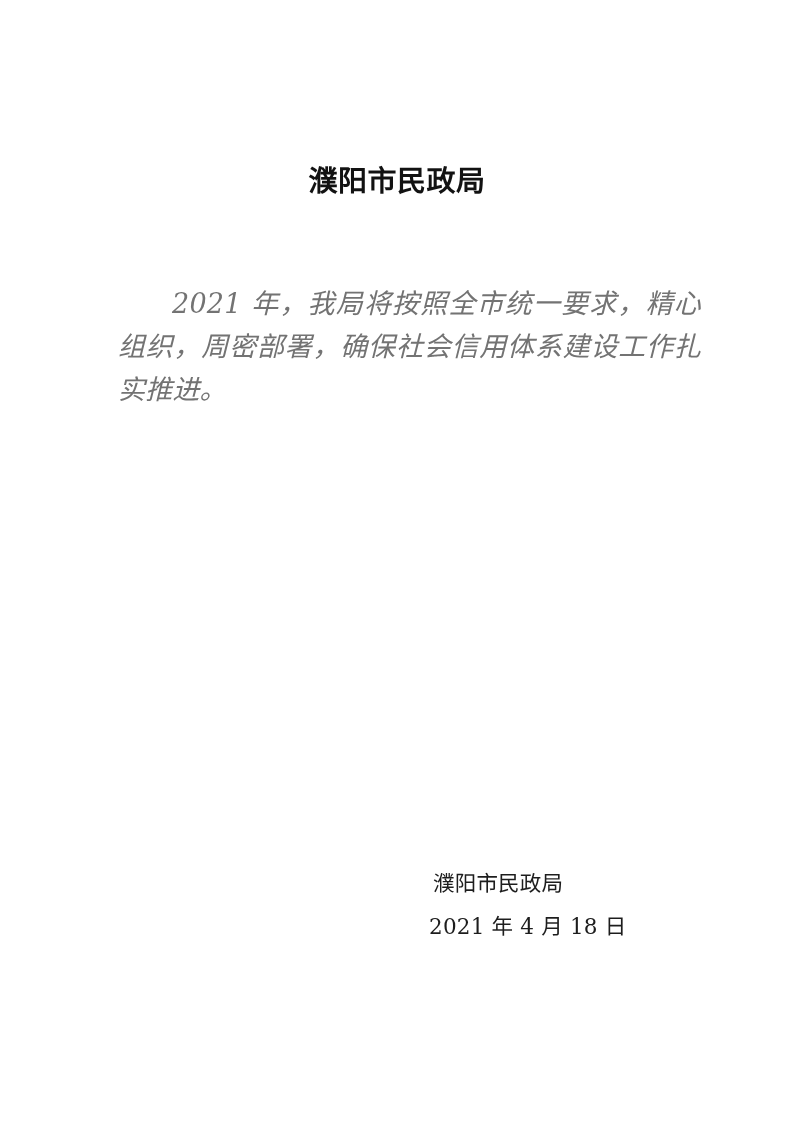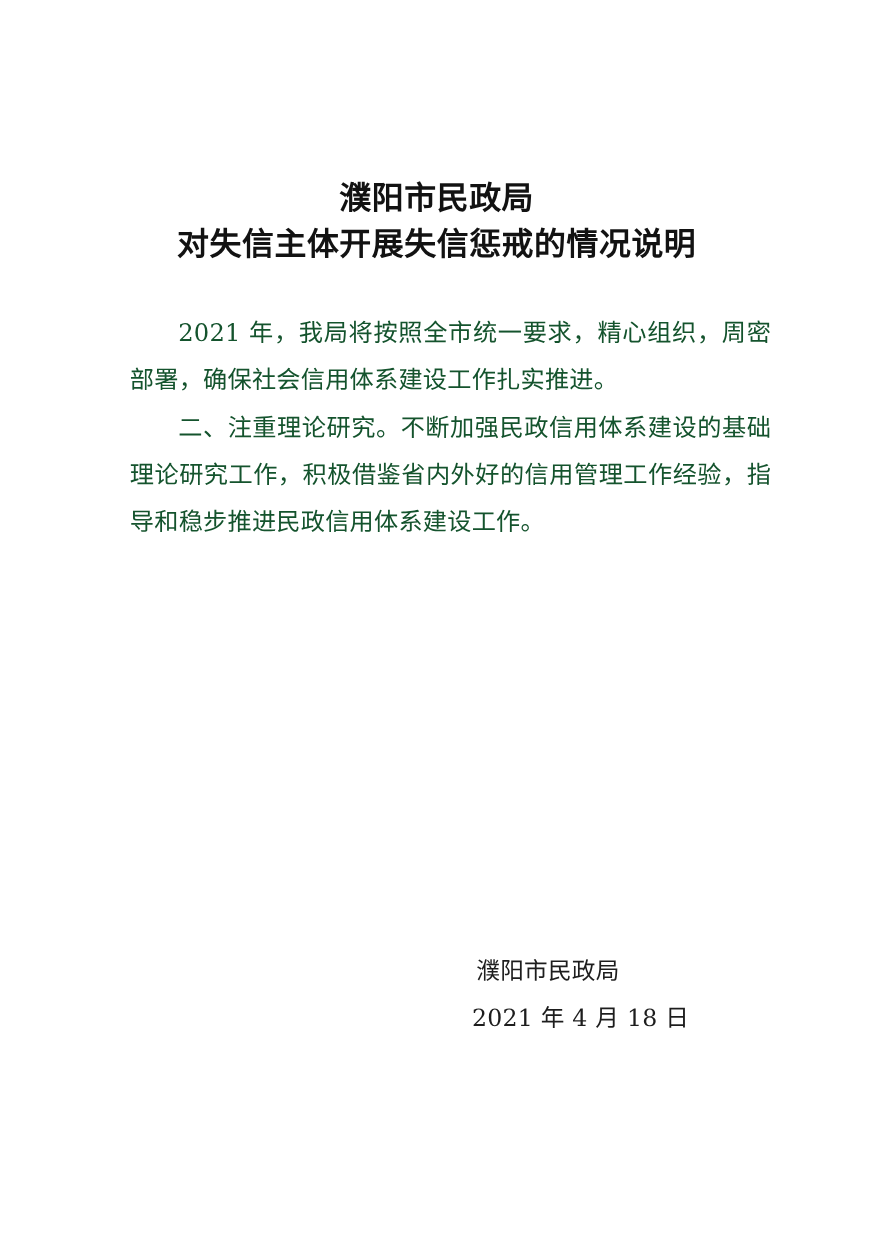--- a/index.html
+++ b/index.html
@@ -48,29 +48,30 @@
 
   
   .body-block {
     position: absolute;
     left: 118px;
     top: 282px;
     width: 583px;
   }
   .para {
     font-family: "DejaVu Serif", "Liberation Serif", serif;
-    font-size: 22px;
+    font-size: 27px;
     line-height: 43px;
     text-align: justify;
     text-justify: inter-character;
     text-indent: 2em;
     margin: 0 0 0 0;
-    color: #14532d;
+    color: #737373;
     letter-spacing: 0.2px;
     word-break: break-all;
+    font-style: italic;
   }
 
   
   .sign-block {
     position: absolute;
     left: 118px;
     top: 862px;
     width: 583px;
   }
   .sign-line {
@@ -86,26 +87,24 @@
     padding-left: 311px;
   }
 </style>
 </head>
 <body>
 
 <div class="page">
 
   <div class="title-block">
     <div class="title-line">濮阳市民政局</div>
-    <div class="title-line">对失信主体开展失信惩戒的情况说明</div>
   </div>
 
   <div class="body-block">
     <p class="para">2021 年，我局将按照全市统一要求，精心组织，周密部署，确保社会信用体系建设工作扎实推进。</p>
-    <p class="para">二、注重理论研究。不断加强民政信用体系建设的基础理论研究工作，积极借鉴省内外好的信用管理工作经验，指导和稳步推进民政信用体系建设工作。</p>
   </div>
 
   <div class="sign-block">
     <div class="sign-line org">濮阳市民政局</div>
     <div class="sign-line date">2021 年 4 月 18 日</div>
   </div>
 
 </div>
 
 </body></html>

